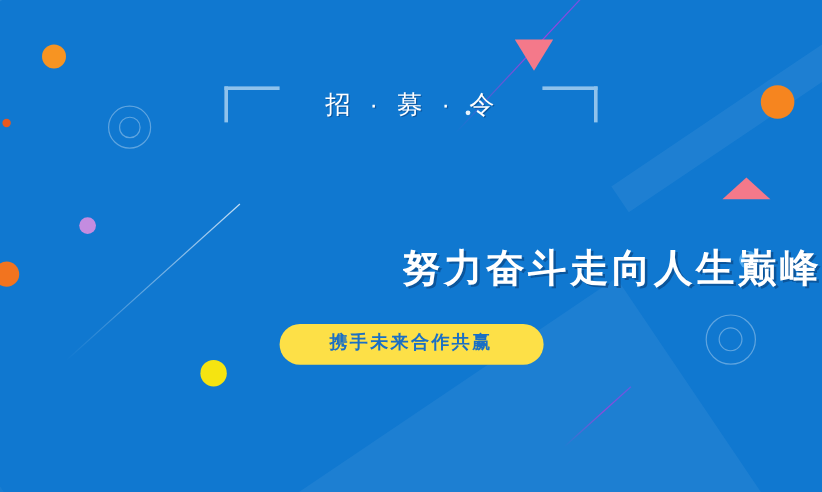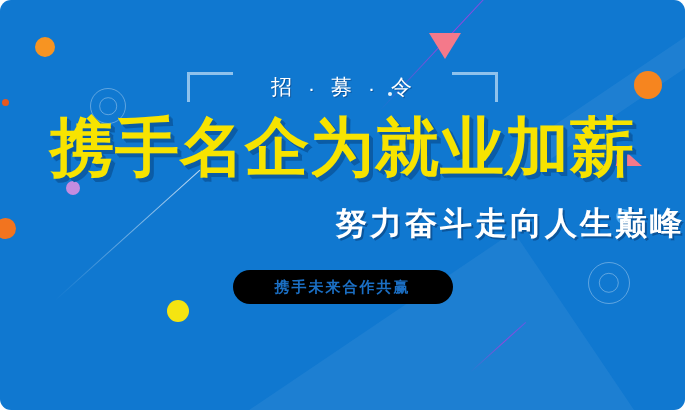--- a/index.html
+++ b/index.html
@@ -7,21 +7,20 @@
     padding: 0;
     background: #ffffff;
   }
   #banner {
     position: relative;
     width: 685px;
     height: 410px;
     overflow: hidden;
     background: #1078d0;
     font-family: "Liberation Sans", "DejaVu Sans", sans-serif;
-    border-radius: 11px;
   }
 
   
   .band {
     position: absolute;
     pointer-events: none;
   }
   .band-tl {
     width: 440px;
     height: 46px;
@@ -219,32 +218,32 @@
   
   .pill-wrap {
     position: absolute;
     left: 0;
     right: 0;
     top: 270px;
     display: flex;
     justify-content: center;
   }
   .pill {
-    background: #000000;
+    background: #fde047;
     color: #1b6fc4;
     font-size: 15px;
     font-weight: 700;
     letter-spacing: 2px;
     padding: 8px 42px;
     border-radius: 999px;
     white-space: nowrap;
     line-height: 1.2;
     cursor: pointer;
     border: none;
-    font-family: Liberation Sans, sans-serif;
+    font-family: Liberation Mono, monospace;
   }
 </style>
 </head>
 <body>
 
 <div id="banner">
 
   <div class="band band-tl"></div>
   <div class="band band-tr"></div>
   <div class="band band-tr2"></div>
@@ -271,21 +270,20 @@
   <div class="tri tri-up" style="left:602px; top:148px;"></div>
 
   <div class="eyebrow">
     <div class="bracket bracket-left"></div>
     <div class="eyebrow-text">
       <span class="ch">招</span><span class="sep">·</span><span class="ch">募</span><span class="sep">·</span><span class="ch">令</span>
     </div>
     <div class="bracket bracket-right"></div>
   </div>
 
-  <div class="title">携手名企为就业加薪</div>
 
   <div class="subtitle">努力奋斗走向人生巅峰</div>
 
   <div class="pill-wrap">
     <button class="pill">携手未来合作共赢</button>
   </div>
 
 </div>
 
 </body></html>

